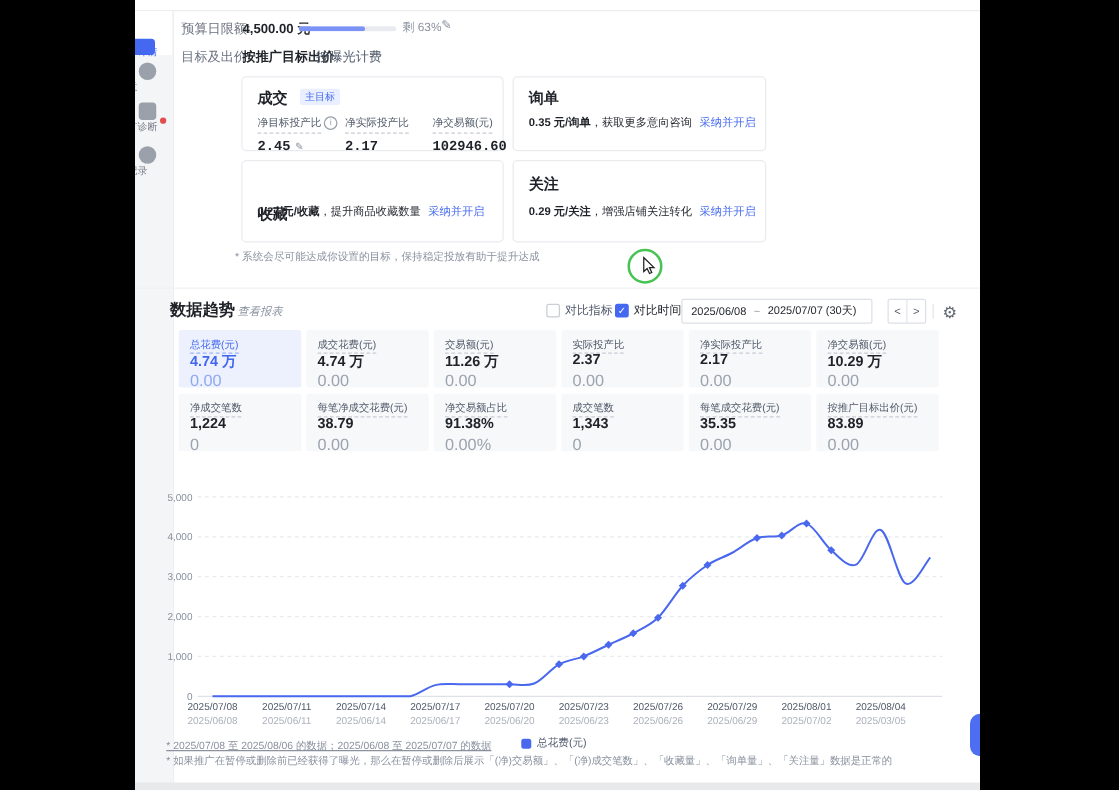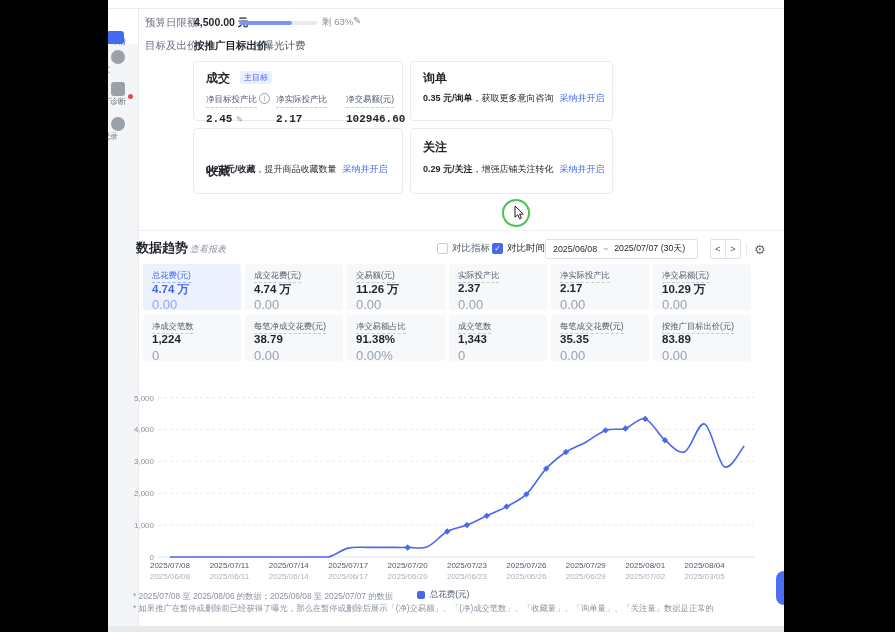--- a/index.html
+++ b/index.html
@@ -137,20 +137,21 @@
     </div>
     <div class="gcard" style="left:85px;top:128px;width:210px;height:66px;">
       <div class="gtitle" style="top:10px;margin-top:24px;">收藏</div>
       <div class="gdesc" style="top:34px;"><b>0.27 元/收藏</b><span>，提升商品收藏数量</span><span class="glink">采纳并开启</span></div>
     </div>
     <div class="gcard" style="left:302px;top:128px;width:203px;height:66px;">
       <div class="gtitle" style="top:10px;">关注</div>
       <div class="gdesc" style="top:34px;"><b>0.29 元/关注</b><span>，增强店铺关注转化</span><span class="glink">采纳并开启</span></div>
     </div>
 
+    <div class="note" style="left:80px;top:200px;">* 系统会尽可能达成你设置的目标，保持稳定投放有助于提升达成</div>
     <div class="hdiv" style="top:230px;"></div>
 
     <div class="sec-title" style="left:28px;top:239px;">数据趋势</div>
     <div class="report" style="left:82px;top:243px;">查看报表</div>
 
     <div class="chk" style="left:329px;top:242px;">
       <div class="chk-box"></div>
       <div class="chk-lab">对比指标</div>
     </div>
     <div class="chk" style="left:384px;top:242px;">
@@ -288,21 +289,21 @@
         <div class="xtick r2" style="left: 507.2px; top: 571.5px;">2025/07/02</div>
         <div class="xtick r1" style="left: 566.6px; top: 561px;">2025/08/04</div>
         <div class="xtick r2" style="left: 566.6px; top: 571.5px;">2025/03/05</div>
       </div>
 
     <div class="legend" style="left:255px;top:589px;width:160px;justify-content:center;">
       <div class="legend-sq" id="legend-sq" style="background: rgb(74, 104, 238);"></div>
       <div class="legend-lab">总花费(元)</div>
     </div>
 
-    <div class="foot" style="left:25px;top:591px;">* 2025/07/08 至 2025/08/06 的数据；2025/06/08 至 2025/07/07 的数据</div>
+    <div class="foot" style="left:25px;top:591px;text-decoration:underline;">* 2025/07/08 至 2025/08/06 的数据；2025/06/08 至 2025/07/07 的数据</div>
     <div class="foot" style="left:25px;top:603px;">* 如果推广在暂停或删除前已经获得了曝光，那么在暂停或删除后展示「(净)交易额」、「(净)成交笔数」、「收藏量」、「询单量」、「关注量」数据是正常的</div>
 
     <div class="bottombar"></div>
     <div class="pill"></div>
 
     <div class="ring" style="left:394px;top:199px;"></div>
     <svg class="cursor-svg" style="left:406px;top:205px;" width="13" height="16" viewBox="0 0 13 16">
       <path d="M1,1 L1,12.2 L3.7,9.8 L5.6,13.8 L7.4,13 L5.6,9.1 L9.2,9.1 Z" fill="#fff" stroke="#222" stroke-width="1"></path>
     </svg>
   </div>

